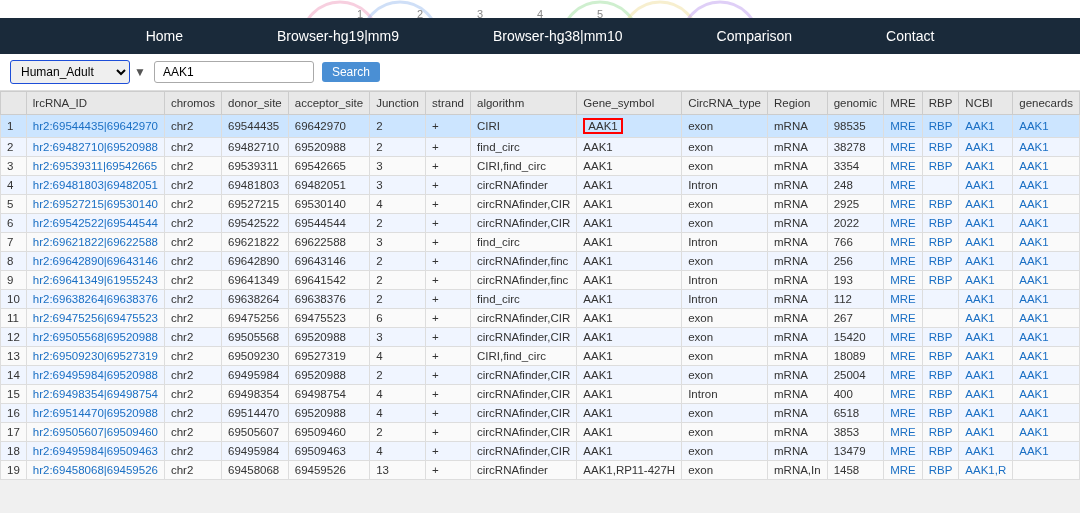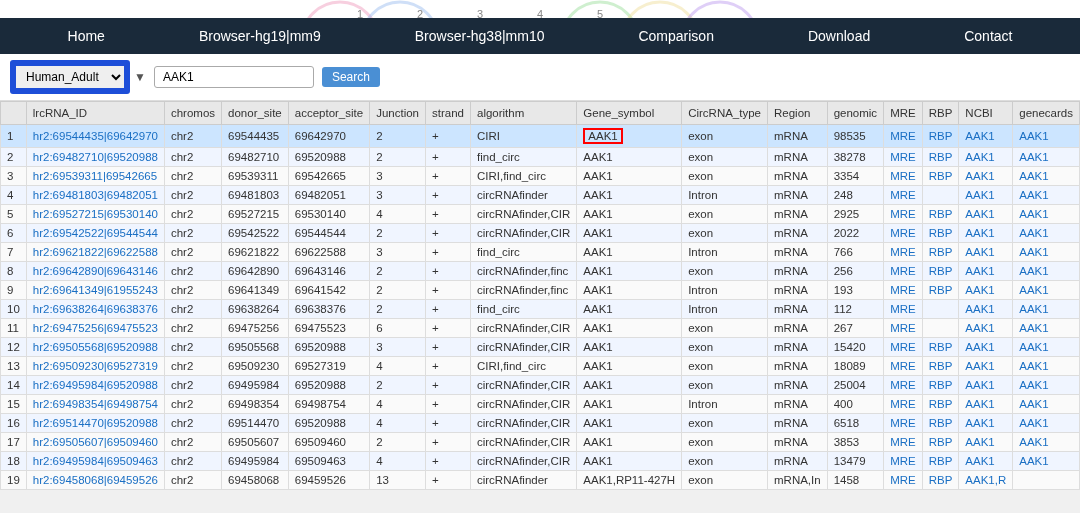--- a/index.html
+++ b/index.html
@@ -55,21 +55,21 @@
       background: white;
       padding: 6px 10px;
       display: flex;
       align-items: center;
       gap: 8px;
       border-bottom: 1px solid #ddd;
     }
     .toolbar select {
       padding: 3px 6px;
       font-size: 12px;
-      border: 6px solid #1d4ed8;
+      border: 1px solid #1d4ed8;
       border-radius: 3px;
       min-width: 120px;
     }
     .toolbar input[type="text"] {
       padding: 3px 8px;
       font-size: 12px;
       border: 1px solid #aaa;
       border-radius: 3px;
       width: 160px;
     }
@@ -144,21 +144,20 @@
     <text x="540" y="18" text-anchor="middle" font-size="11" fill="#888">4</text>
     <text x="600" y="18" text-anchor="middle" font-size="11" fill="#888">5</text>
   </svg>
 </div>
 
 <nav>
   <a>Home</a>
   <a>Browser-hg19|mm9</a>
   <a>Browser-hg38|mm10</a>
   <a>Comparison</a>
-  <a>Download</a>
   <a>Contact</a>
 </nav>
 
 <div class="toolbar">
   <select>
     <option>Human_Adult</option>
     <option>Human_Fetal</option>
     <option>Mouse_Adult</option>
     <option>Mouse_Fetal</option>
   </select>

